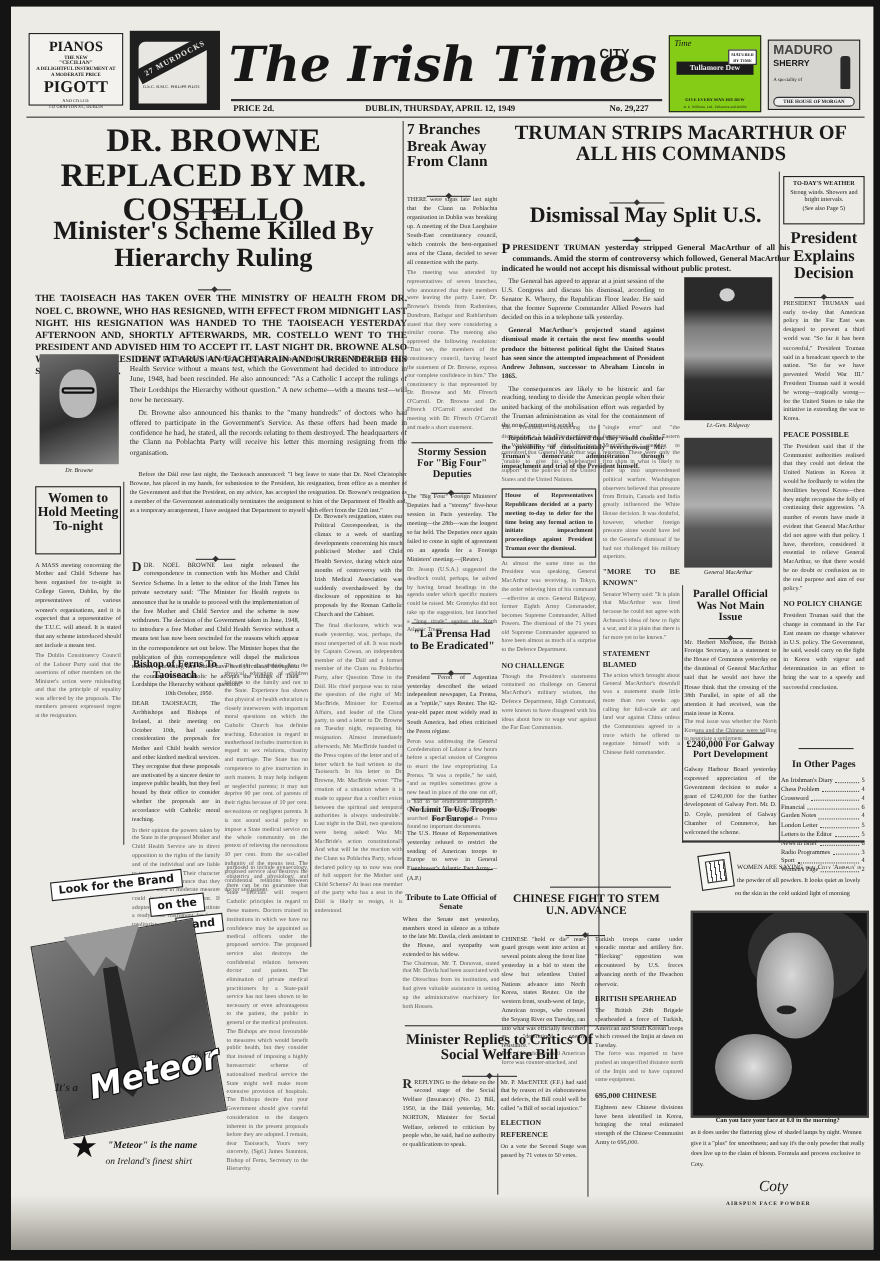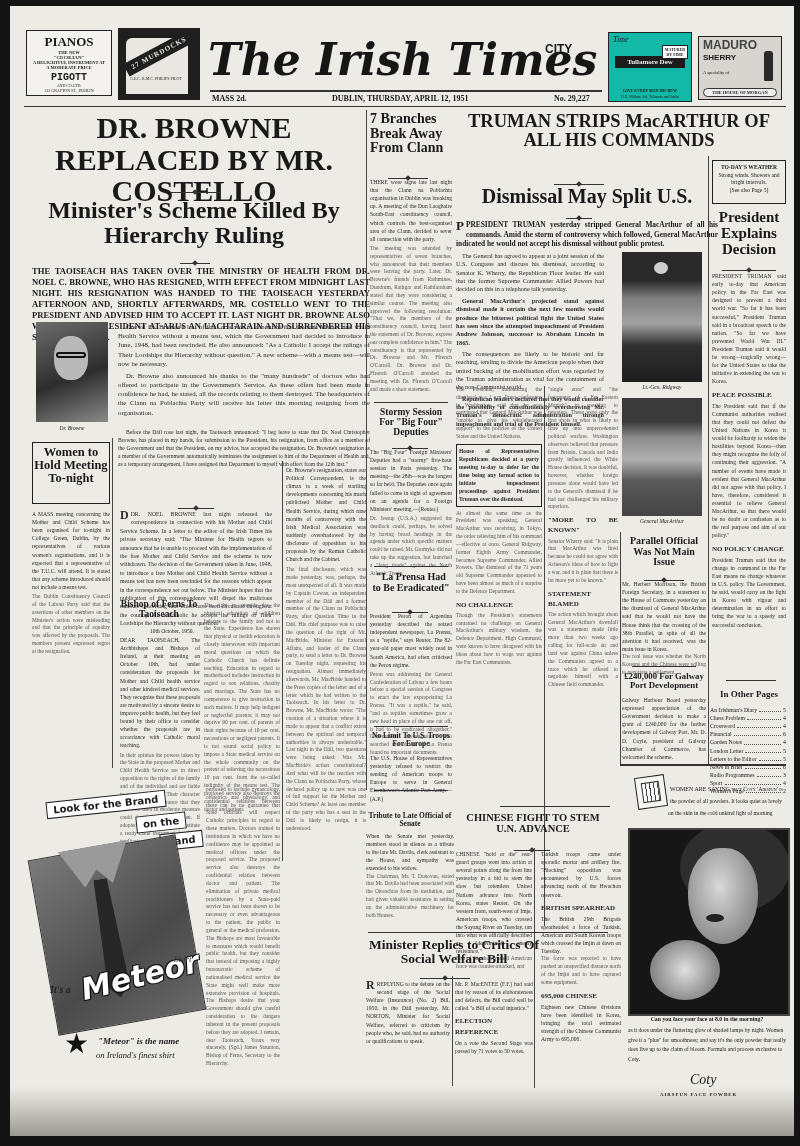--- a/index.html
+++ b/index.html
@@ -28,39 +28,39 @@
 </head>
 <body>
 
 <div class="page">
 
   <div class="abs box" style="left:16px;top:24px;width:86px;height:66px;background:#f3f2ee;">
     <div class="ad-text" style="font-weight:bold;font-size:13px;margin-top:3px;">PIANOS</div>
     <div class="ad-text" style="font-size:4.5px;font-weight:bold;">THE NEW</div>
     <div class="ad-text" style="font-size:5px;font-weight:bold;">"CECILIAN"</div>
     <div class="ad-text" style="font-size:4.5px;font-weight:bold;padding:0 4px;line-height:1.2;">A DELIGHTFUL INSTRUMENT AT A MODERATE PRICE</div>
-    <div class="ad-text" style="font-size:10px;font-weight:bold;margin-top:1px;font-family:Liberation Mono, monospace;">PIGOTT</div>
+    <div class="ad-text" style="font-size:15px;font-weight:bold;margin-top:1px;">PIGOTT</div>
     <div class="ad-text" style="font-size:4px;">AND CO.LTD.</div>
     <div class="ad-text" style="font-size:4px;">112 GRAFTON ST., DUBLIN</div>
   </div>
 
   <div class="abs" style="left:108px;top:22px;width:82px;height:72px;background:#1f1f1f;">
     <div style="position:absolute;left:8px;top:10px;width:62px;height:56px;background:#e8e7e2;border-radius:6px 6px 0 0;"></div>
     <div style="position:absolute;left:4px;top:18px;width:74px;color:#e8e7e2;background:#1f1f1f;font-size:7px;font-weight:bold;text-align:center;transform:rotate(-28deg);padding:3px 0;letter-spacing:1px;">27 MURDOCKS</div>
     <div style="position:absolute;left:12px;top:48px;width:54px;font-size:4px;color:#222;line-height:1.3;">G.E.C. R.M.C. PHILIPS PILOT</div>
   </div>
 
   <div class="abs gothic" style="left:198px;top:28px;font-size:44px;color:#161616;letter-spacing:0;font-family:'DejaVu Serif',serif;font-style:italic;">The Irish Times</div>
   <div class="abs" style="left:535px;top:36px;font-size:12px;font-weight:bold;font-family:'Liberation Sans',sans-serif;">CITY</div>
   <div class="rule" style="left:200px;top:84px;width:392px;height:2px;"></div>
-  <div class="abs" style="left:202px;top:88px;font-size:8px;font-weight:bold;">MASS 2d.</div>
-  <div class="abs" style="left:322px;top:88px;font-size:8px;font-weight:bold;">DUBLIN, THURSDAY, APRIL 12, 1951</div>
+  <div class="abs" style="left:202px;top:88px;font-size:8px;font-weight:bold;">PRICE 2d.</div>
+  <div class="abs" style="left:322px;top:88px;font-size:8px;font-weight:bold;">DUBLIN, THURSDAY, APRIL 12, 1949</div>
   <div class="abs" style="left:544px;top:88px;font-size:8px;font-weight:bold;">No. 29,227</div>
 
-  <div class="abs box" style="left:598px;top:26px;width:84px;height:70px;background:#14b8a6;">
+  <div class="abs box" style="left:598px;top:26px;width:84px;height:70px;background:#84cc16;">
     <div style="font-size:8px;font-style:italic;padding:2px 4px;">Time</div>
     <div style="position:absolute;right:3px;top:12px;font-size:4px;font-weight:bold;border:1px solid #222;padding:1px;width:22px;text-align:center;background:#fff;">MATURED BY TIME</div>
     <div style="margin:10px 6px 0;background:#1c1c1c;color:#eee;font-size:7px;font-weight:bold;text-align:center;padding:2px;">Tullamore Dew</div>
     <div style="position:absolute;bottom:8px;left:0;right:0;font-size:4px;text-align:center;font-weight:bold;">GIVE EVERY MAN HIS DEW</div>
     <div style="position:absolute;bottom:2px;left:0;right:0;font-size:3.3px;text-align:center;">D. E. Williams, Ltd., Tullamore and Dublin</div>
   </div>
 
   <div class="abs box" style="left:688px;top:30px;width:84px;height:64px;background:#d6d5cf;">
     <div style="font-size:12px;font-weight:bold;padding:1px 4px;color:#444;font-family:'Liberation Sans',sans-serif;">MADURO</div>
     <div style="font-size:8px;font-weight:bold;padding:0 4px;font-family:'Liberation Sans',sans-serif;">SHERRY</div>

